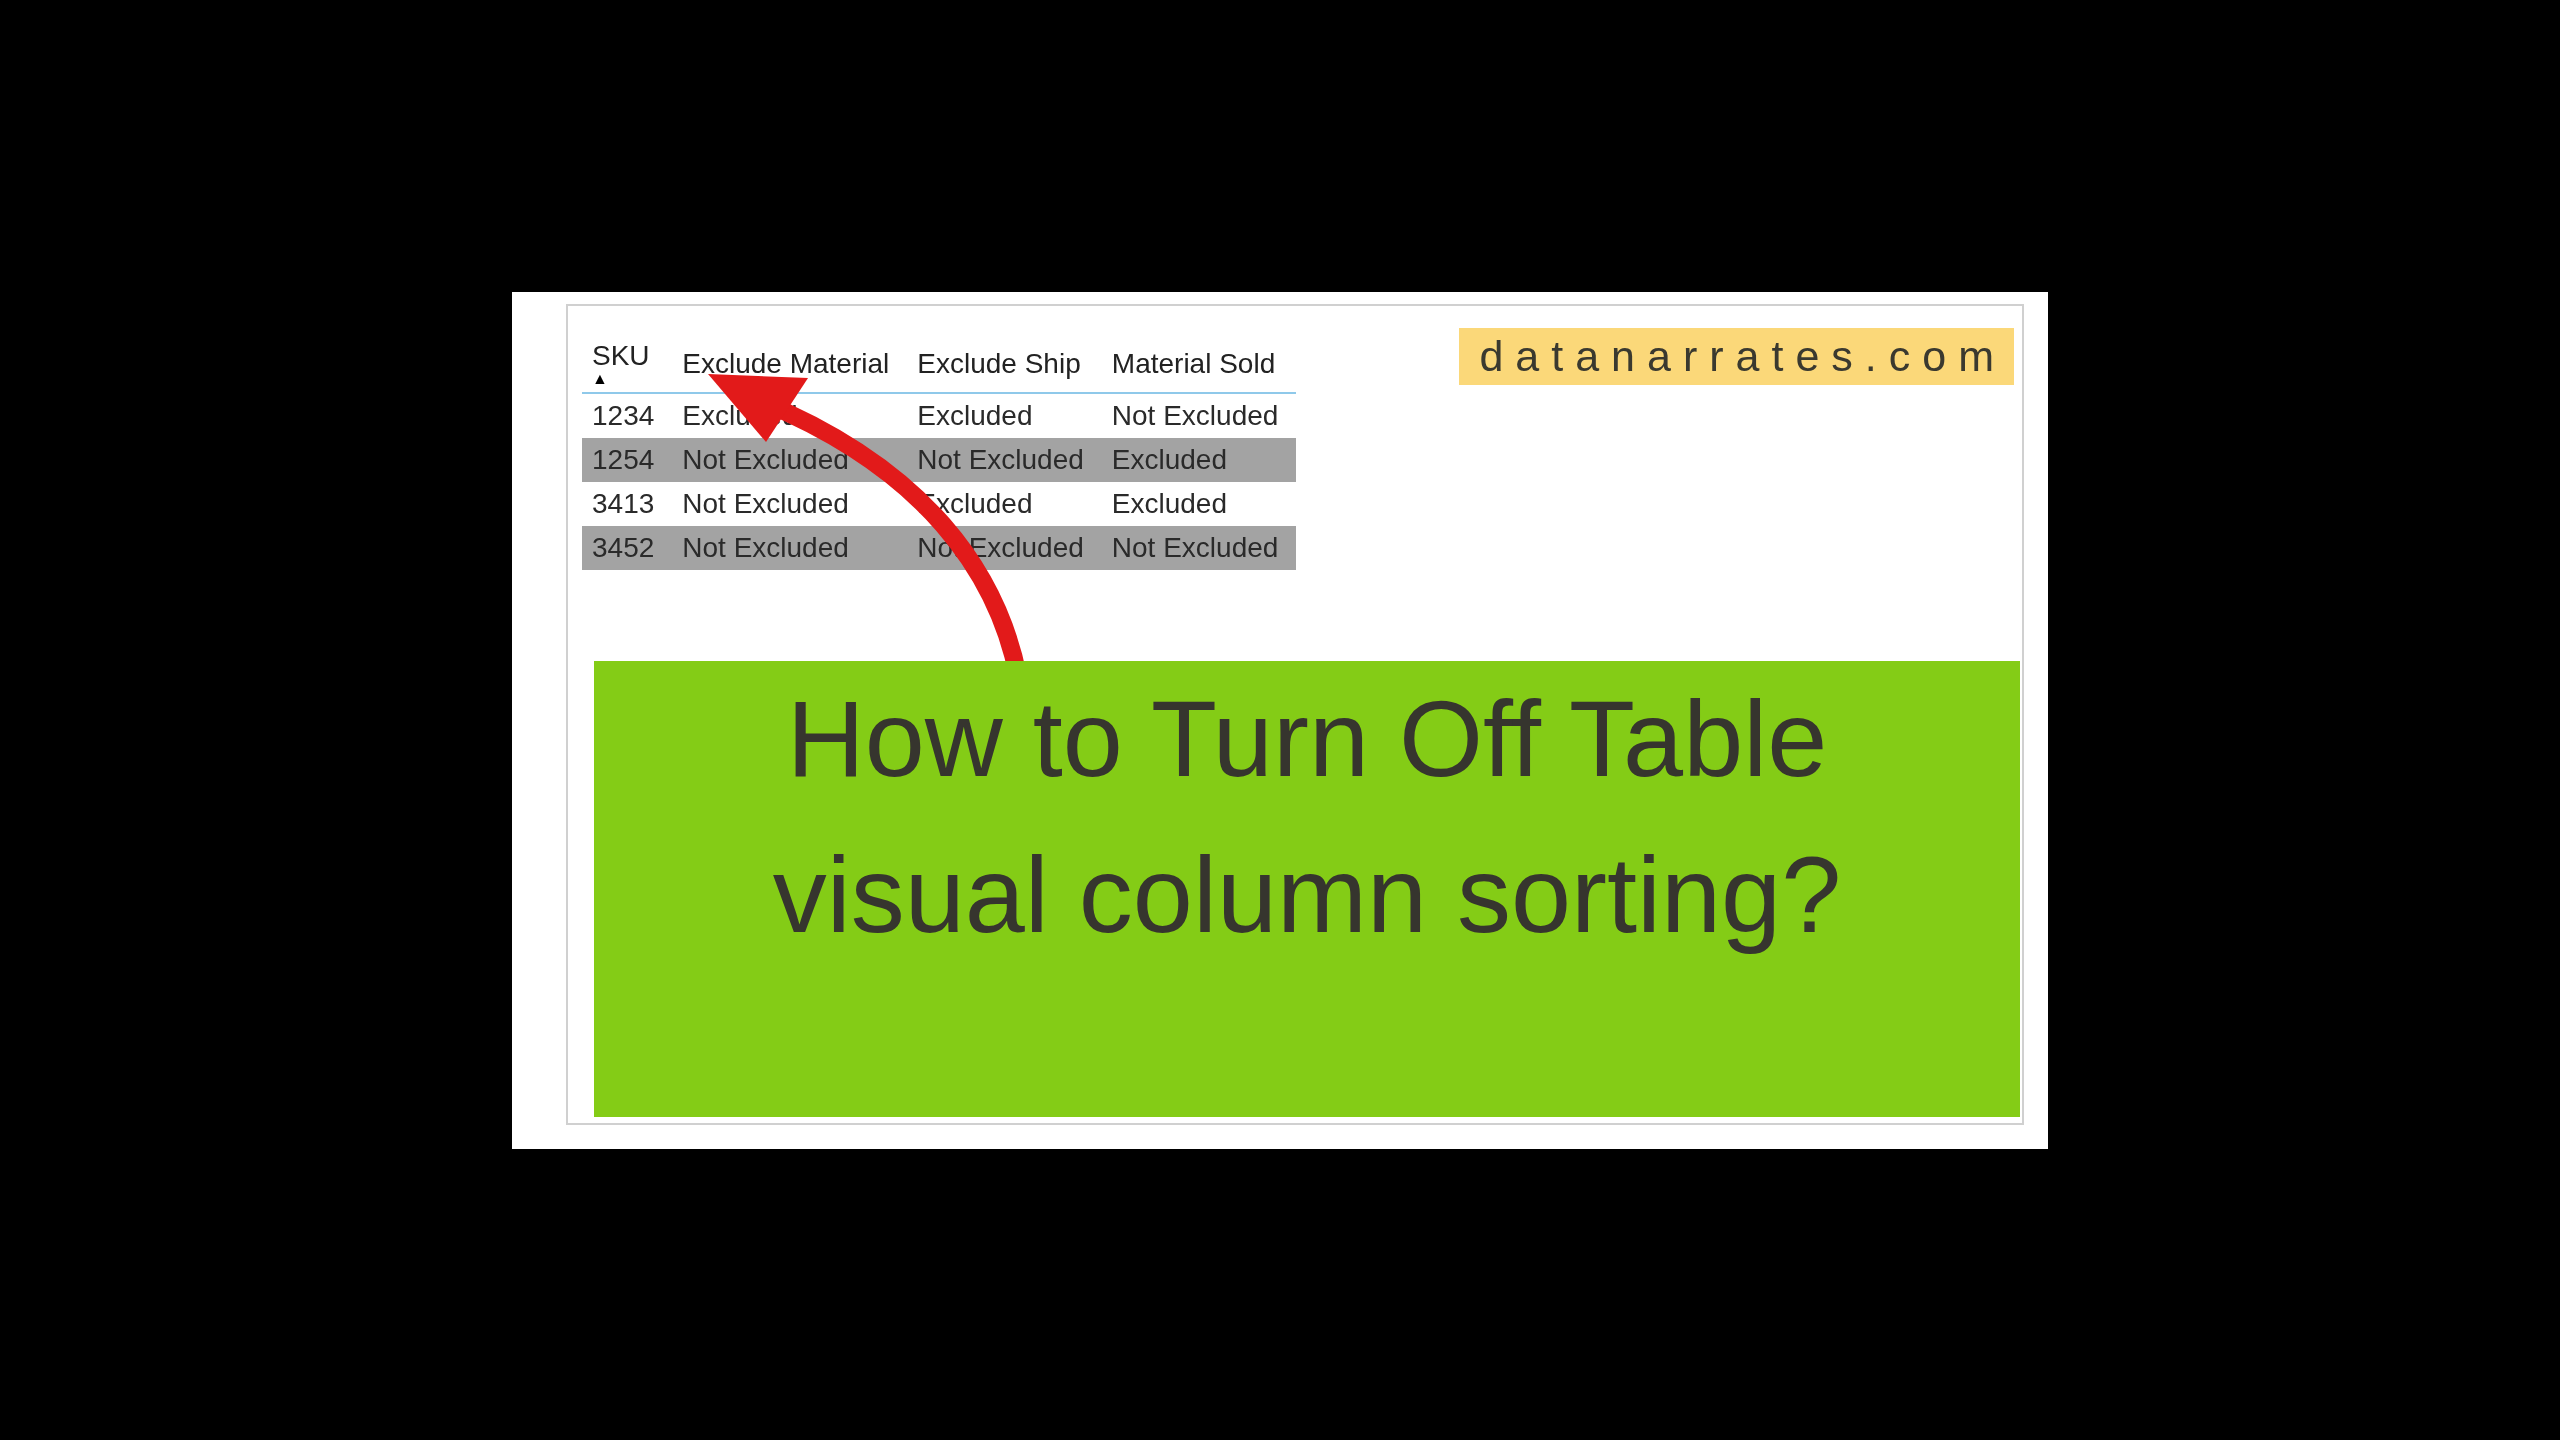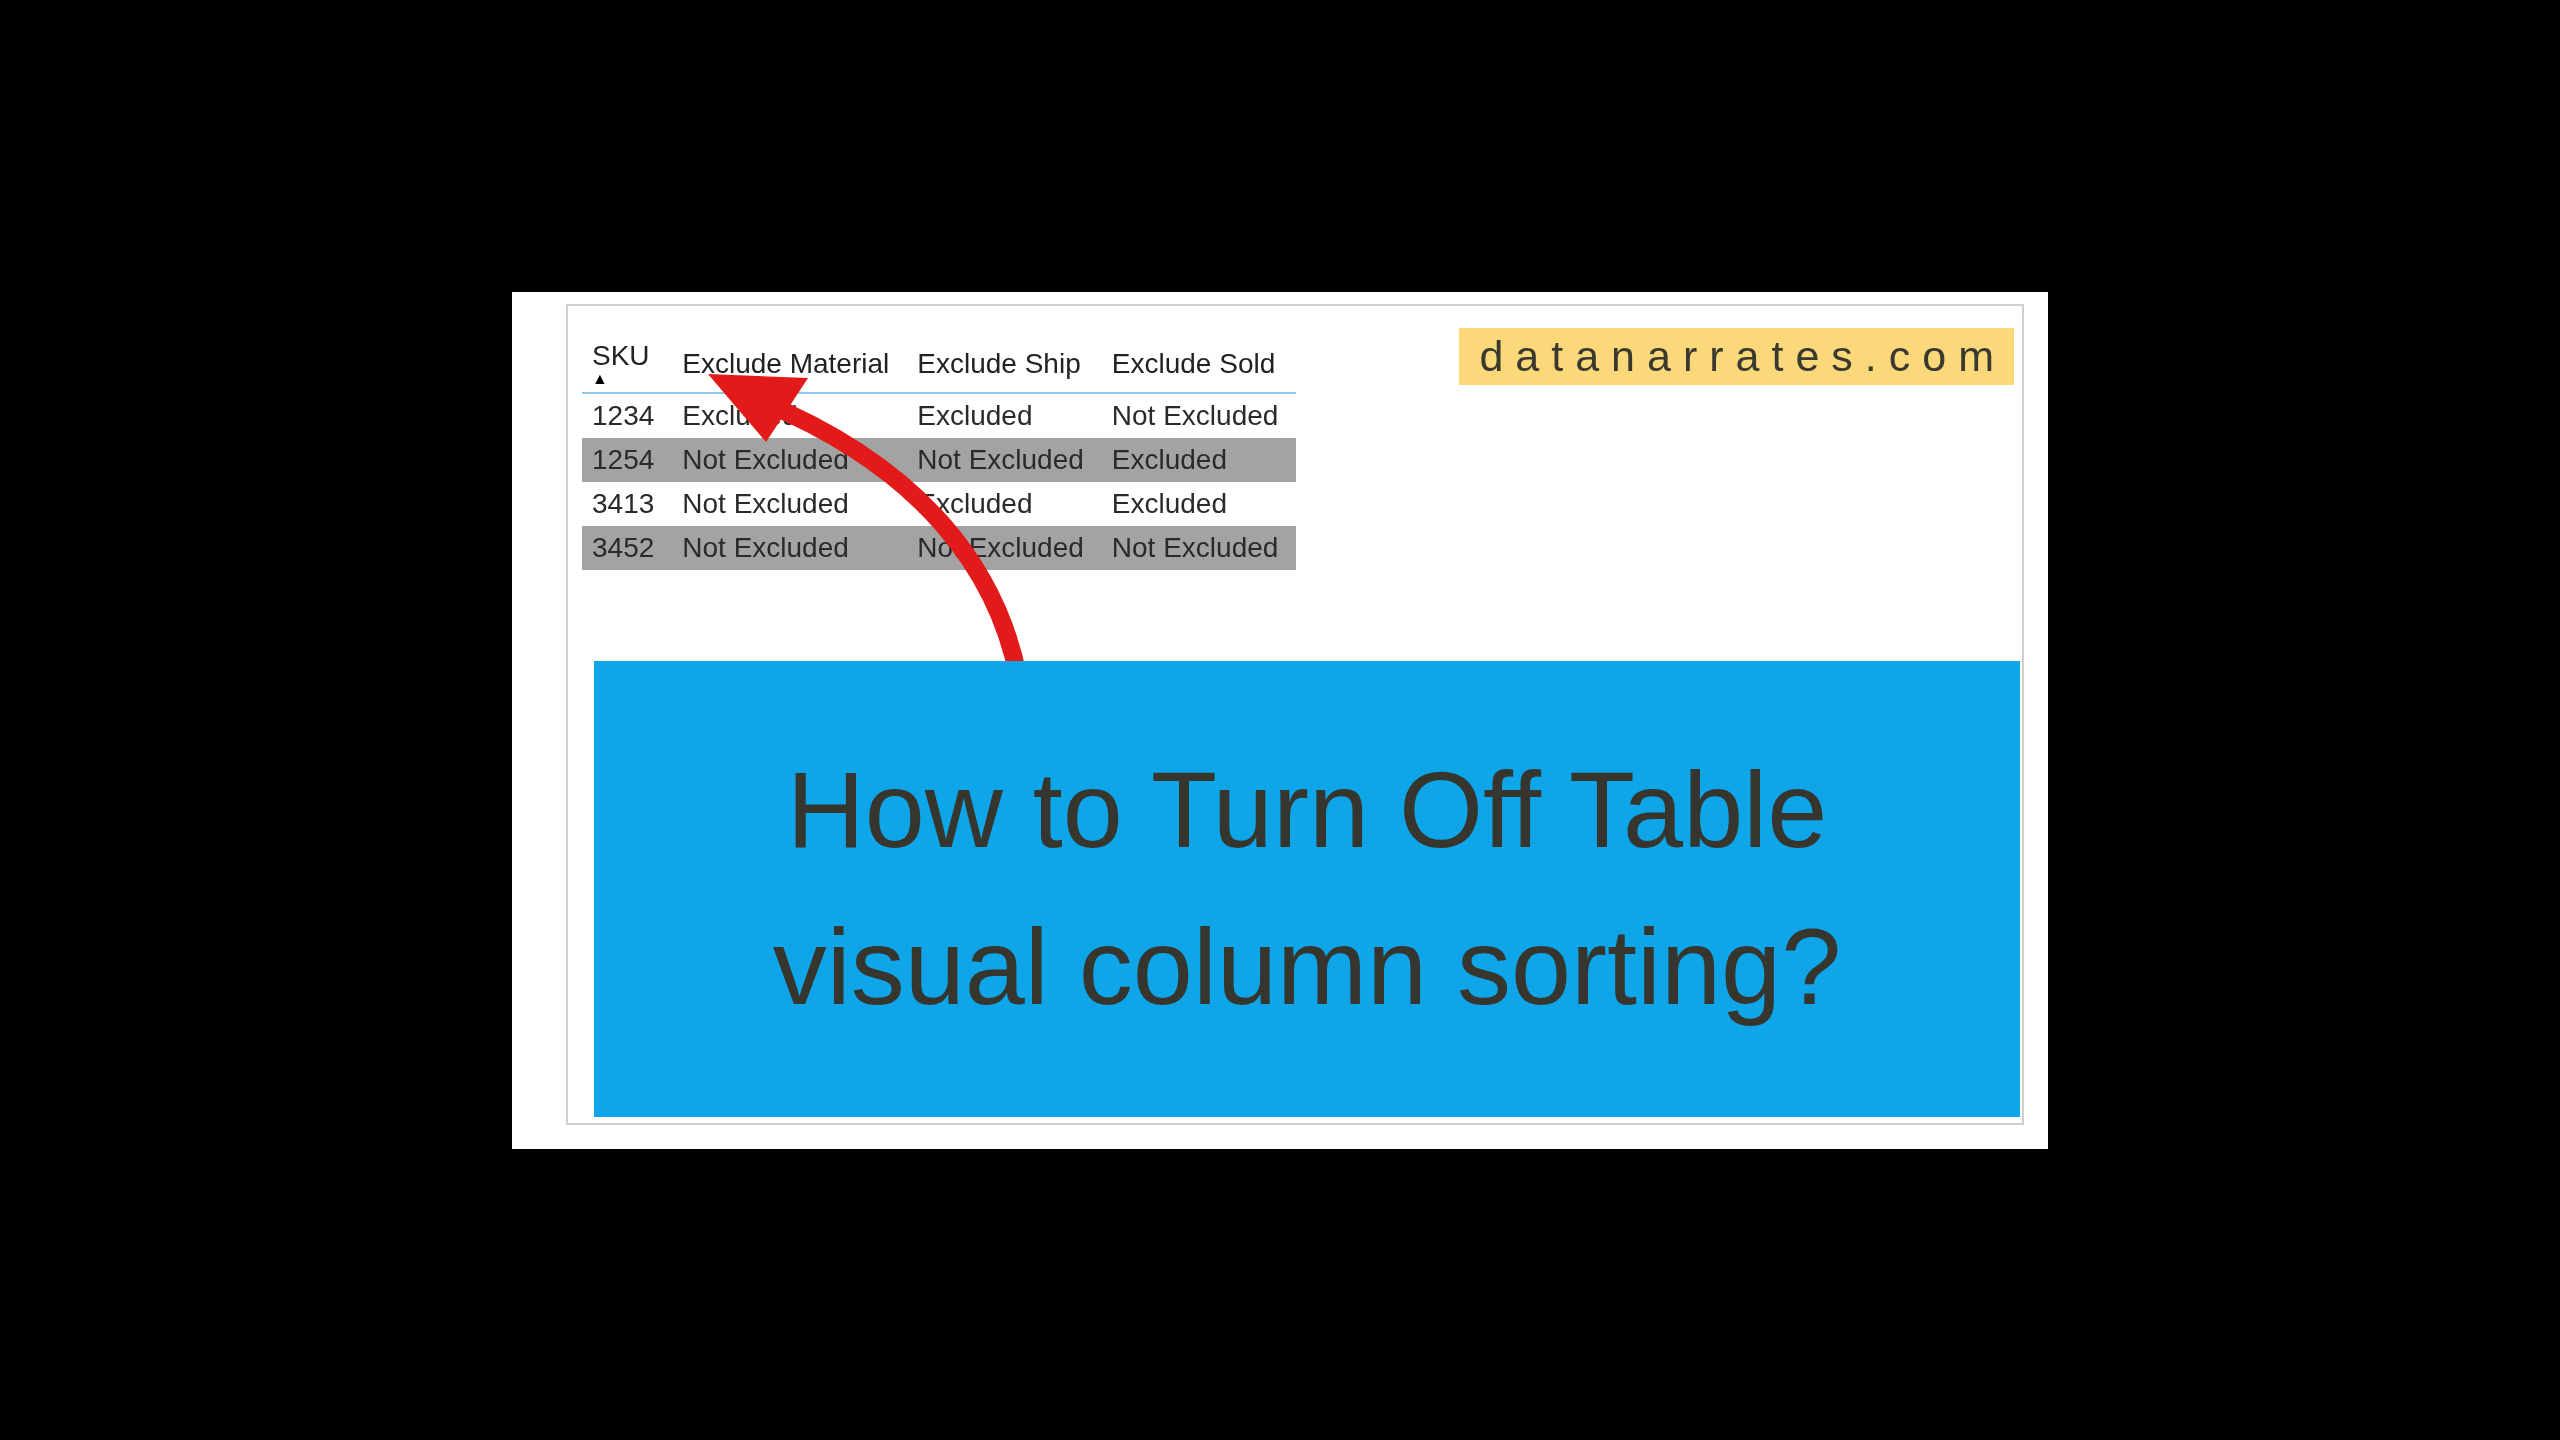--- a/index.html
+++ b/index.html
@@ -80,23 +80,23 @@
     height: 340px;
     pointer-events: none;
   }
   
   .banner {
     position: absolute;
     left: 2px;
     right: 2px;
     top: 355px;
     bottom: 6px;
-    background: #0ea5e9;
+    background: #84cc16;
     display: flex;
-    align-items: center;
+    align-items: flex-start;
     justify-content: center;
     margin-left: 24px;
   }
   .banner h1 {
     text-align: center;
     color: #36352e;
     font-size: 108px;
     font-weight: 500;
     line-height: 1.45;
   }
@@ -111,21 +111,21 @@
 
     <table class="tbl">
       <thead>
         <tr class="hdr-row">
           <th>
             <span>SKU</span>
             <span class="sort-ind">▲</span>
           </th>
           <th>Exclude Material</th>
           <th>Exclude Ship</th>
-          <th>Exclude Sold</th>
+          <th>Material Sold</th>
         </tr>
         <tr class="hdr-sep">
             <th colspan="4" style="padding:0;height:0"></th>
           </tr>
       </thead>
       <tbody>
         <tr>
           <td class="sku">1234</td>
           <td>Excluded</td>
           <td>Excluded</td>

